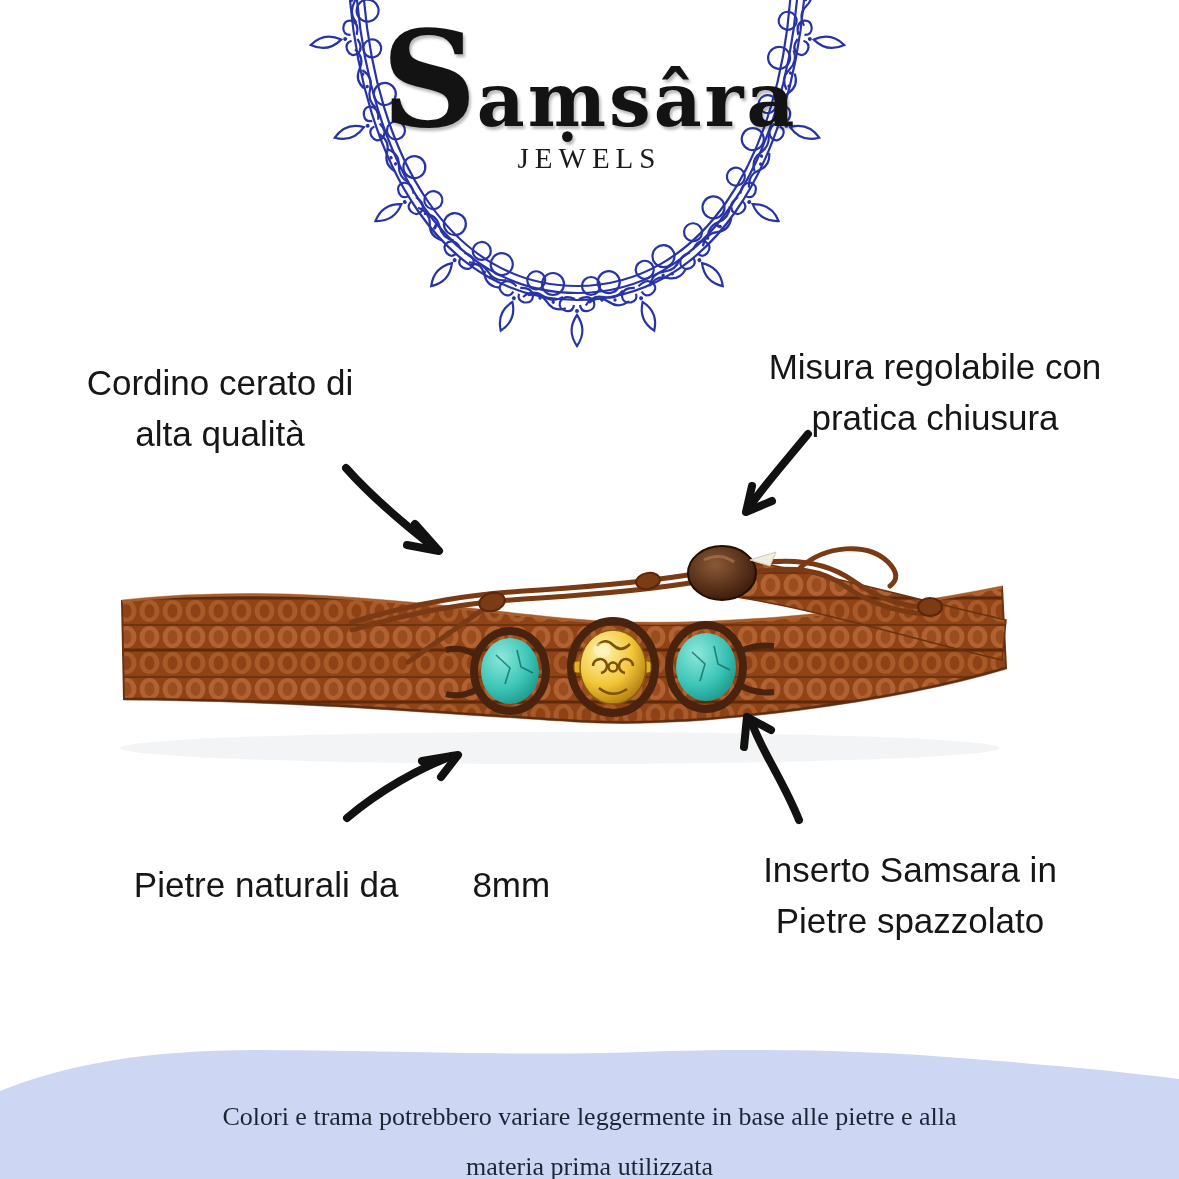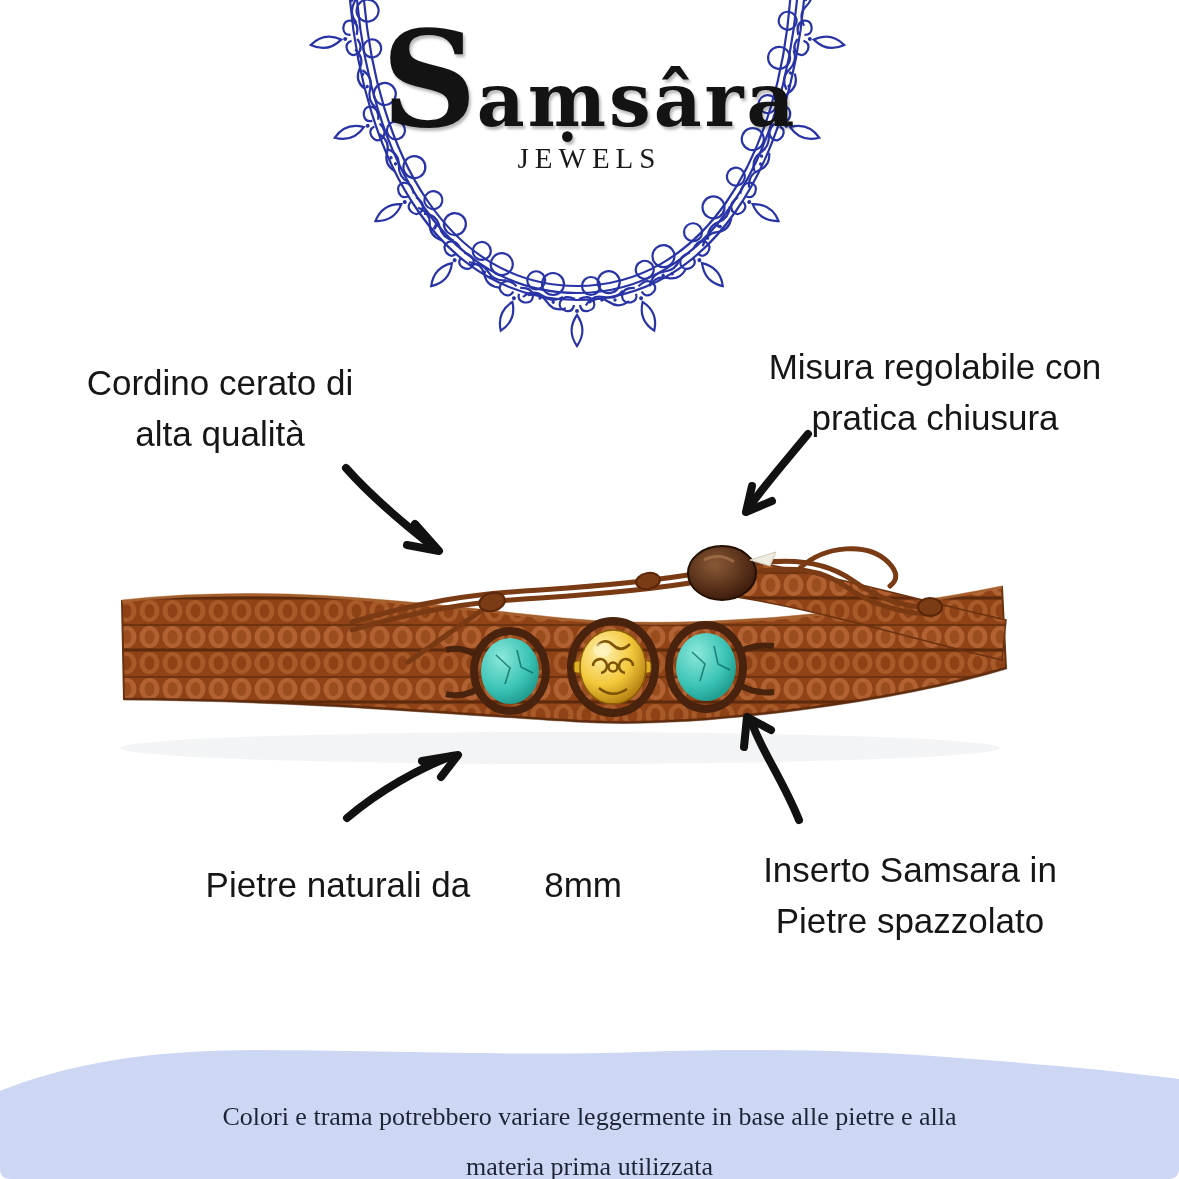--- a/index.html
+++ b/index.html
@@ -1,32 +1,32 @@
 <!DOCTYPE html>
 <html><head>
 <meta charset="utf-8">
 <style>
   html,body{margin:0;padding:0;background:#ffffff;}
   .stage{position:relative;width:1179px;height:1179px;background:#ffffff;overflow:hidden;
-         font-family:"Liberation Sans",sans-serif;border-radius:9px;}
+         font-family:"Liberation Sans",sans-serif;}
   svg.art{position:absolute;left:0;top:0;width:1179px;height:1179px;}
 
   
   .brand-name{position:absolute;left:0;top:14px;width:100%;text-align:center;
     font-family:"DejaVu Serif",serif;font-weight:bold;color:#131313;line-height:1;
     font-size:74px;letter-spacing:3px;text-shadow:2px 3px 3px rgba(0,0,0,.28);}
   .brand-name .cap{font-size:132px;letter-spacing:0;}
   .brand-sub{position:absolute;left:0;top:142px;width:100%;text-align:center;
     font-family:"Liberation Serif",serif;font-size:29px;letter-spacing:6px;color:#1a1a1a;}
 
   
   .ann{position:absolute;color:#161616;font-size:35px;line-height:1.45;text-align:center;}
   .ann-cord{left:40px;top:358px;width:360px;}
   .ann-closure{left:745px;top:342px;width:380px;}
-  .ann-stones{left:62px;top:860px;width:560px;text-align:right;}
+  .ann-stones{left:62px;top:860px;width:560px;text-align:center;}
   .ann-stones .size{margin-left:74px;}
   .ann-insert{left:745px;top:845px;width:330px;}
 
   
   .footer-text{position:absolute;left:0;width:100%;text-align:center;
     font-family:"Liberation Serif",serif;font-size:26px;color:#1d2436;}
   .ft1{top:1102px;}
   .ft2{top:1152px;}
 </style>
 </head>

